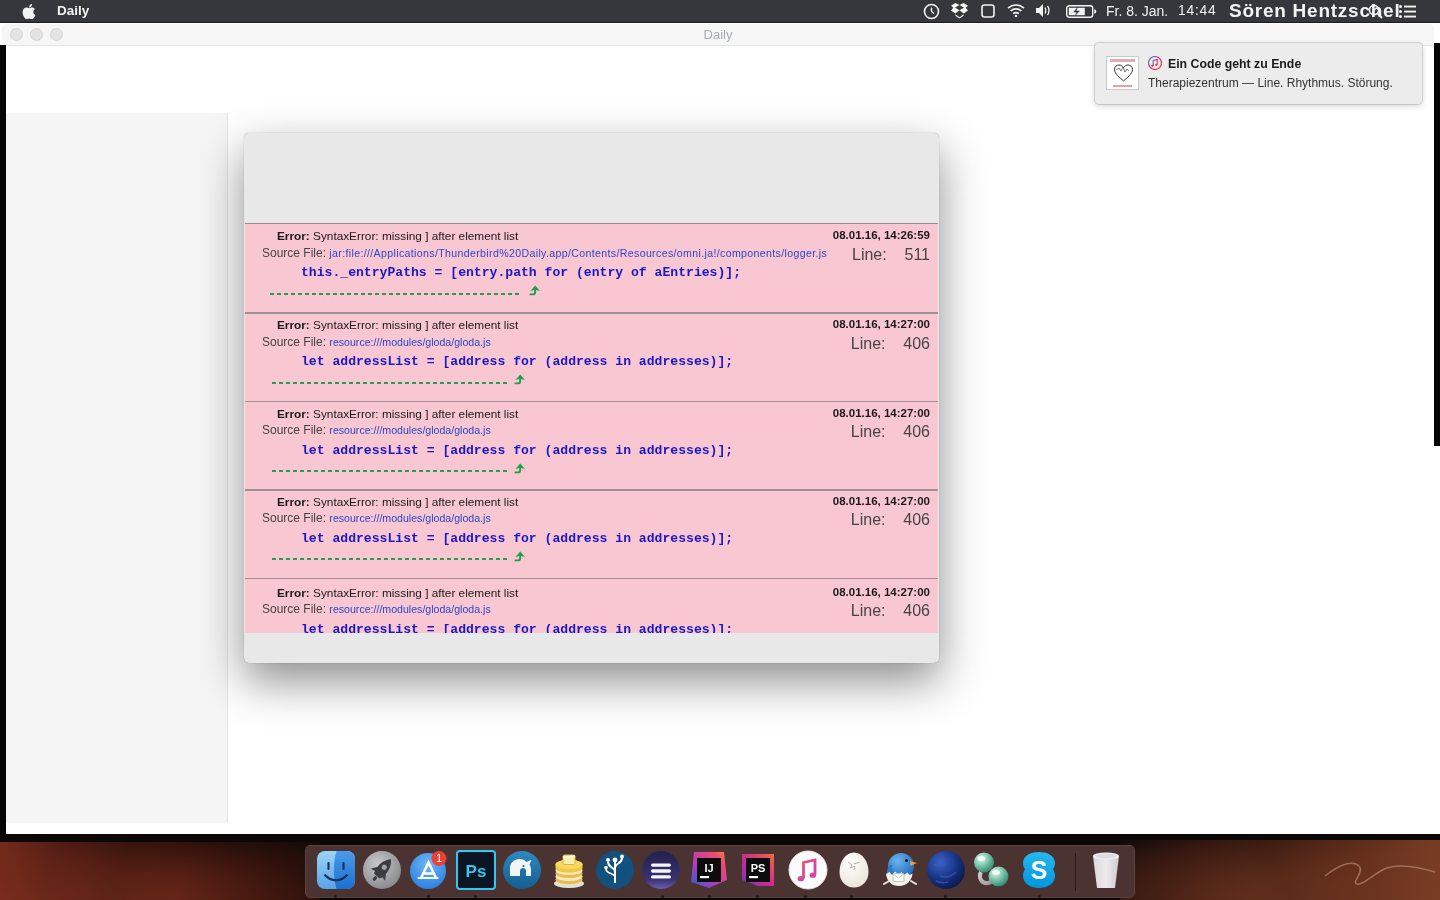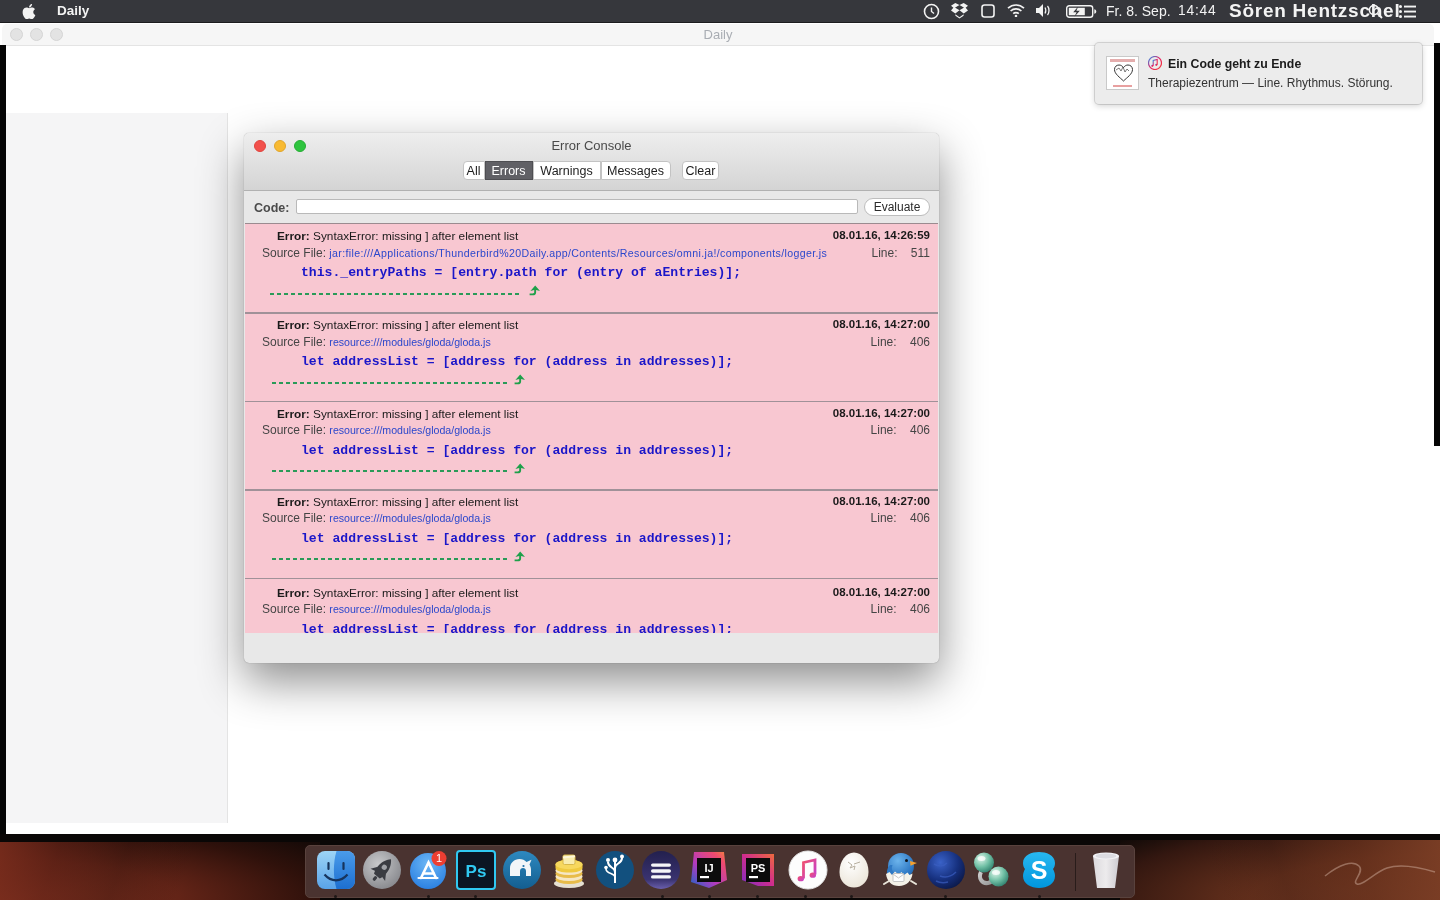--- a/index.html
+++ b/index.html
@@ -48,21 +48,21 @@
   #evalbtn { position:absolute; left:620px; top:6px; width:66px; height:18px; background:#fff;
     border:1px solid #bdbdbd; border-radius:9px; font-size:12px; color:#2b2b2b; text-align:center; line-height:17px; }
   
   #errlist { position:absolute; left:1px; top:90px; width:693px; height:410px; background:#f8c7d1;
     border-top:1px solid #9b8b90; overflow:hidden; }
   .entry { position:absolute; left:0; width:100%; height:88px; }
   .entry .l1 { position:absolute; left:18px; top:5px; font-size:11.8px; color:#1a1a1a;padding-left:14px; }
   .entry .ts { position:absolute; right:8px; top:5px; font-size:11.5px; color:#1a1a1a; font-weight:bold; }
   .entry .l2 { position:absolute; left:17px; top:21.5px; font-size:12px; color:#454545; }
   .entry .l2 a { color:#2b47cc; text-decoration:none; font-size:10.6px; }
-  .entry .ln { position:absolute; right:8px; top:21.5px; font-size:12px; color:#454545; }
+  .entry .ln { position:absolute; right:8px; top:21.5px; font-size:16px; color:#454545; }
   .entry .code { position:absolute; top:41px; font-family:"Liberation Mono", monospace; font-size:13.1px;
     font-weight:bold; color:#1a16c9; letter-spacing:0; }
   .entry .dash { position:absolute; top:68.5px; height:2px;
     background:repeating-linear-gradient(90deg,#2a9a58 0 4px,transparent 4px 7px); }
   .entry .arrow { position:absolute; top:61px; }
   .sep { position:absolute; left:0; width:100%; height:1.5px; background:#a09198; }
   
   #filterbar { position:absolute; left:0; top:500px; width:100%; height:30px; border-radius:0 0 5px 5px;
     background:linear-gradient(#e9e9e9,#d0d0d0); border-top:1px solid #9e9e9e; }
   #filterbar .lbl { position:absolute; left:12px; top:7px; font-size:13px; color:#222; }
@@ -128,21 +128,21 @@
       </svg>
   </div>
   <div class="item" style="left:1066px;top:5px;">
     <svg width="31" height="13" viewBox="0 0 31 13">
         <rect x="0.7" y="0.7" width="26" height="11.6" rx="2.5" fill="none" stroke="#f3f3f3" stroke-width="1.4"></rect>
         <rect x="2.8" y="2.8" width="16" height="7.4" fill="#f3f3f3"></rect>
         <path fill="#36373c" d="M12.2 1.5L7.2 7.2h3.4L8.4 11.8l5.4-6h-3.4z"></path>
         <path fill="#f3f3f3" d="M28.3 4.3v4.4c1.2-.2 2-1.1 2-2.2s-.8-2-2-2.2z"></path>
       </svg>
   </div>
-  <div class="item" style="left:1106px;font-size:14px;">Fr. 8. Sep.</div>
+  <div class="item" style="left:1106px;font-size:14px;">Fr. 8. Jan.</div>
   <div class="item" style="left:1178px;font-size:13.8px;letter-spacing:0.8px;">14:44</div>
   <div class="item" style="left:1229px;font-weight:bold;font-size:19px;letter-spacing:0.75px;">Sören Hentzschel</div>
   <div class="item" style="left:1368px;top:4px;">
     <svg width="15" height="15" viewBox="0 0 15 15">
         <circle cx="6" cy="6" r="4.6" fill="none" stroke="#f3f3f3" stroke-width="1.6"></circle>
         <path d="M9.5 9.5L14 14" stroke="#f3f3f3" stroke-width="1.8"></path>
       </svg>
   </div>
   <div class="item" style="left:1399px;top:5px;">
     <svg width="17" height="13" viewBox="0 0 17 13">
@@ -191,36 +191,20 @@
     <circle cx="7" cy="7" r="6.5" fill="none" stroke="url(#mus)" stroke-width="1.2"></circle>
     <path d="M5.2 9.8V4.4l4-1v5.4" fill="none" stroke="url(#mus)" stroke-width="1.1"></path>
     <circle cx="4.3" cy="9.8" r="1.1" fill="url(#mus)"></circle>
       <circle cx="8.3" cy="8.8" r="1.1" fill="url(#mus)"></circle>
   </svg>
   <div class="title">Ein Code geht zu Ende</div>
   <div class="sub">Therapiezentrum — Line. Rhythmus. Störung.</div>
 </div>
 
 <div id="console">
-  <div id="ctitle">
-    <div class="tl" style="left:9.5px;background:#f2504b;border:1px solid #e0443e;"></div>
-    <div class="tl" style="left:29.5px;background:#f8ba32;border:1px solid #e0a52c;"></div>
-    <div class="tl" style="left:49.5px;background:#2ec43e;border:1px solid #25ad34;"></div>
-    <div class="name">Error Console</div>
-    <div class="seg" style="left:218.5px;width:22px;border-radius:4px 0 0 4px;">All</div>
-    <div class="seg" style="left:240.5px;width:48px;background:#606065;color:#fff;border-color:#4e4e52;">Errors</div>
-    <div class="seg" style="left:288.5px;width:68px;">Warnings</div>
-    <div class="seg" style="left:356.5px;width:70px;border-radius:0 4px 4px 0;">Messages</div>
-    <div class="seg" style="left:438px;width:37px;border-radius:4px;">Clear</div>
-  </div>
-  <div id="coderow">
-    <div class="lbl">Code:</div>
-    <div id="codeinput"></div>
-    <div id="evalbtn">Evaluate</div>
-  </div>
   <div id="errlist">
 
     <div class="entry" style="top:0;">
       <div class="l1"><b>Error:</b> SyntaxError: missing ] after element list</div>
       <div class="ts">08.01.16, 14:26:59</div>
       <div class="l2">Source File: <a style="letter-spacing:0.35px;">jar:file:///Applications/Thunderbird%20Daily.app/Contents/Resources/omni.ja!/components/logger.js</a></div>
       <div class="ln">Line: &nbsp;&nbsp;&nbsp;511</div>
       <div class="code" style="left:40px;margin-left:16px;">this._entryPaths = [entry.path for (entry of aEntries)];</div>
       <div class="dash" style="left:25px;width:251px;"></div>
       <svg class="arrow" style="left:284px;" width="12" height="12" viewBox="0 0 12 12">

